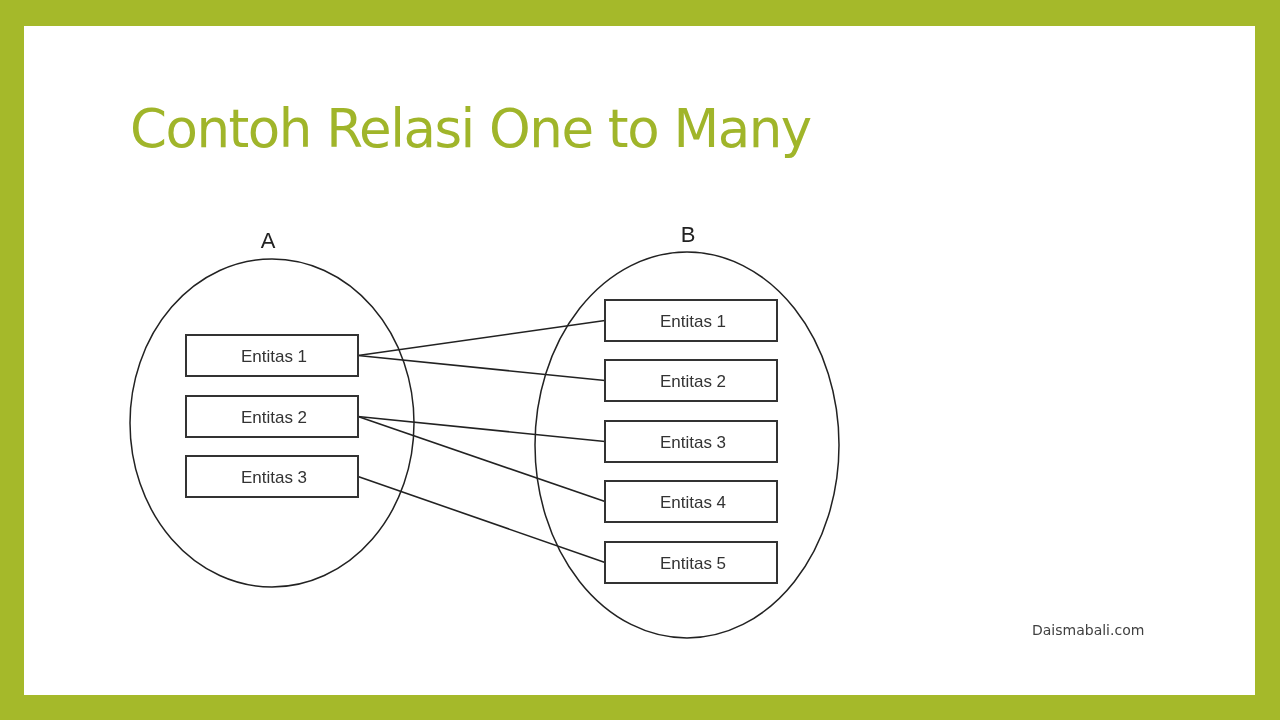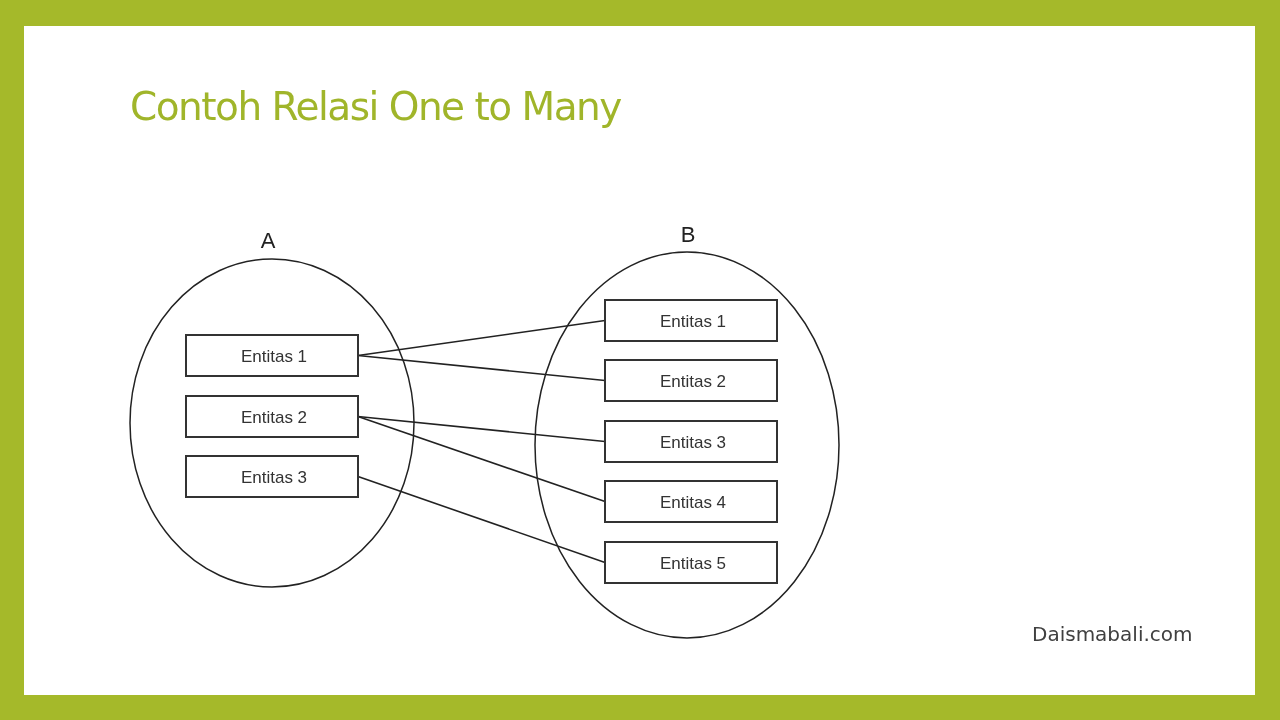--- a/index.html
+++ b/index.html
@@ -1,19 +1,19 @@
 <!DOCTYPE html>
 <html><head>
 <meta charset="utf-8">
 <style>
   html, body { margin: 0; padding: 0; }
   body { width: 1280px; height: 720px; position: relative; overflow: hidden; background: #a5b92a; }
   .slide { position: absolute; left: 24px; top: 26px; width: 1231px; height: 669px; background: #ffffff; }
-  .title { position: absolute; left: 130px; top: 84px; font-family: "DejaVu Sans", sans-serif; font-size: 39px; color: #a0b52a; letter-spacing: -1.5px; white-space: nowrap; text-align: center; }
-  .footer { position: absolute; left: 1032px; top: 622px; font-family: "DejaVu Sans", sans-serif; font-size: 20px; color: #404040; }
+  .title { position: absolute; left: 130px; top: 98px; font-family: "DejaVu Sans", sans-serif; font-size: 53px; color: #a0b52a; letter-spacing: -1.5px; white-space: nowrap; text-align: center; }
+  .footer { position: absolute; left: 1032px; top: 622px; font-family: "DejaVu Sans", sans-serif; font-size: 14px; color: #404040; }
   svg.diagram { position: absolute; left: 0; top: 0; }
   .box-text { font-family: "Liberation Sans", sans-serif; font-size: 17px; fill: #333; }
   .set-label { font-family: "Liberation Sans", sans-serif; font-size: 22px; fill: #222; }
 </style>
 </head>
 <body>
 
 <div class="slide"></div>
 <div class="title">Contoh Relasi One to Many</div>
 

